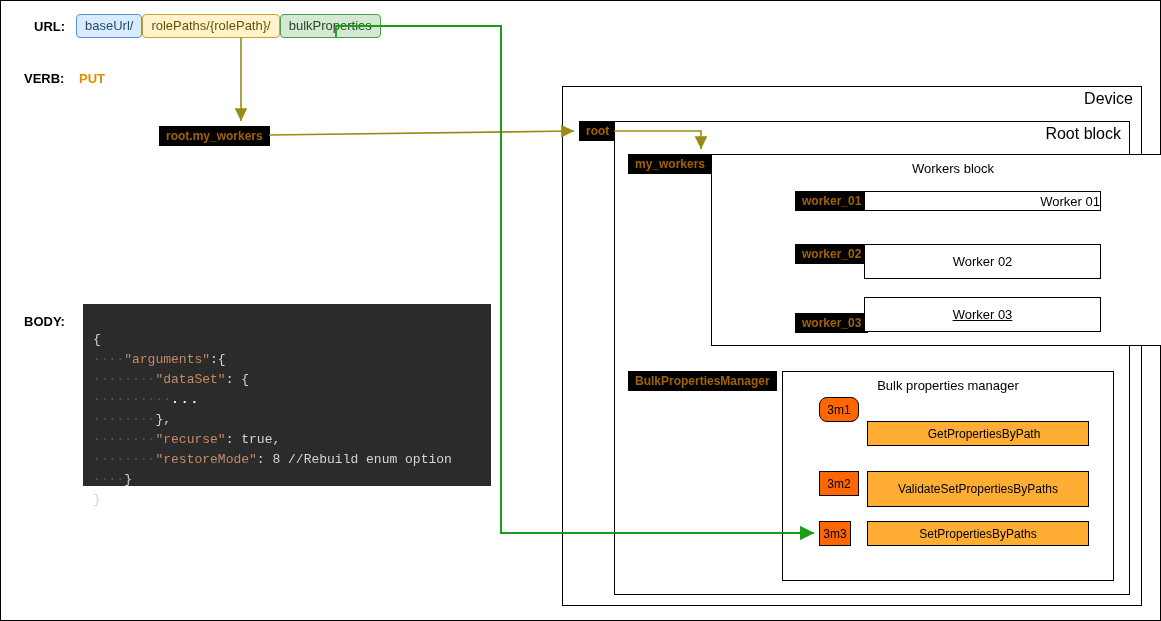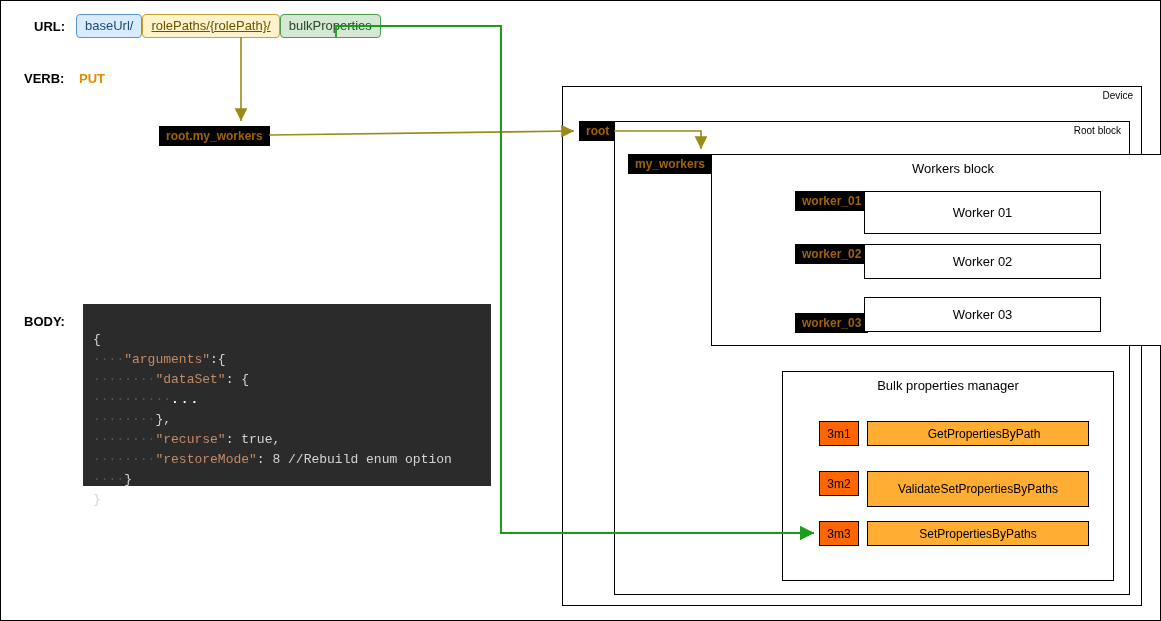--- a/index.html
+++ b/index.html
@@ -25,21 +25,21 @@
   .pill {
     display: inline-block;
     padding: 4px 8px;
     border: 1px solid;
     border-radius: 4px;
     font-size: 13px;
     line-height: 14px;
     vertical-align: top;
   }
   .pill-blue  { background: #d9ebff; border-color: #5a94d6; color: #214a75; }
-  .pill-yell  { background: #fff2cc; border-color: #c9a227; color: #6a5300; text-decoration: underline; }
+  .pill-yell  { background: #fff2cc; border-color: #c9a227; color: #6a5300; }
   .pill-green { background: #d5e8d4; border-color: #4a9c4a; color: #244a24; }
 
   
   .blacktag {
     background: #000;
     color: #a16207;
     font-family: Arial, sans-serif;
     font-size: 12px;
     font-weight: bold;
     padding: 2px 6px;
@@ -49,21 +49,21 @@
 
   
   .box {
     border: 1px solid #000;
     background: #fff;
   }
   .box-title-tr {
     position: absolute;
     top: 3px;
     right: 8px;
-    font-size: 10px;
+    font-size: 16px;
   }
   .box-title-center {
     text-align: center;
     padding-top: 6px;
     font-size: 13px;
   }
 
   
   .orange-idx {
     background: #ff6600;
@@ -129,46 +129,47 @@
     <div class="box-title-tr">Root block</div>
   </div>
 
   <div class="abs blacktag" style="left:627px; top:153px;">my_workers</div>
 
   <div class="abs box" style="left:710px; top:153px; width:484px; height:192px;">
     <div class="box-title-center">Workers block</div>
   </div>
 
   <div class="abs blacktag" style="left:794px; top:190px;">worker_01</div>
-  <div class="abs box" style="left:863px; top:190px; width:237px; height:43px; display:flex; align-items:center; justify-content:center;">
+  <div class="abs box" style="left:863px; top:190px; width:237px; height:20px; display:flex; align-items:center; justify-content:flex-end;">
       <span>Worker 01</span>
     </div>
 
   <div class="abs blacktag" style="left:794px; top:243px;">worker_02</div>
   <div class="abs box" style="left:863px; top:243px; width:237px; height:35px; display:flex; align-items:center; justify-content:center;">
       <span>Worker 02</span>
     </div>
 
   <div class="abs blacktag" style="left:794px; top:312px;">worker_03</div>
-  <div class="abs box" style="left:863px; top:296px; width:237px; height:35px; display:flex; align-items:center; justify-content:center;">
+  <div class="abs box" style="left:863px; top:296px; width:237px; height:35px; display:flex; align-items:center; justify-content:center;text-decoration:underline;">
       <span>Worker 03</span>
     </div>
 
+  <div class="abs blacktag" style="left:627px; top:370px;">BulkPropertiesManager</div>
 
   <div class="abs box" style="left:781px; top:370px; width:332px; height:210px;">
     <div class="box-title-center">Bulk properties manager</div>
   </div>
 
-  <div class="abs orange-idx" style="left:818px; top:420px; width:40px; height:25px;">3m1</div>
+  <div class="abs orange-idx" style="left:818px; top:396px; width:40px; height:25px;border-radius:8px;">3m1</div>
   <div class="abs orange-label" style="left:866px; top:420px; width:222px; height:25px;padding-left:12px;">GetPropertiesByPath</div>
 
   <div class="abs orange-idx" style="left:818px; top:470px; width:40px; height:25px;">3m2</div>
   <div class="abs orange-label" style="left:866px; top:470px; width:222px; height:36px;">ValidateSetPropertiesByPaths</div>
 
-  <div class="abs orange-idx" style="left:818px; top:520px; width:40px; height:25px;">3m3</div>
+  <div class="abs orange-idx" style="left:818px; top:520px; width:32px; height:25px;">3m3</div>
   <div class="abs orange-label" style="left:866px; top:520px; width:222px; height:25px;">SetPropertiesByPaths</div>
 
   <div class="abs label-bold" style="left:23px; top:313px;">BODY:</div>
 
   <div class="abs codeblock" style="left:82px; top:303px; width:408px; height:182px;">
 <span class="cc-w">{</span>
 <span class="cc-dots">····</span><span class="cc-key">"arguments"</span><span class="cc-w">:{</span>
 <span class="cc-dots">········</span><span class="cc-key">"dataSet"</span><span class="cc-w">: {</span>
 <span class="cc-dots">··········</span><span class="cc-ellipsis">...</span>
 <span class="cc-dots">········</span><span class="cc-w">},</span>

